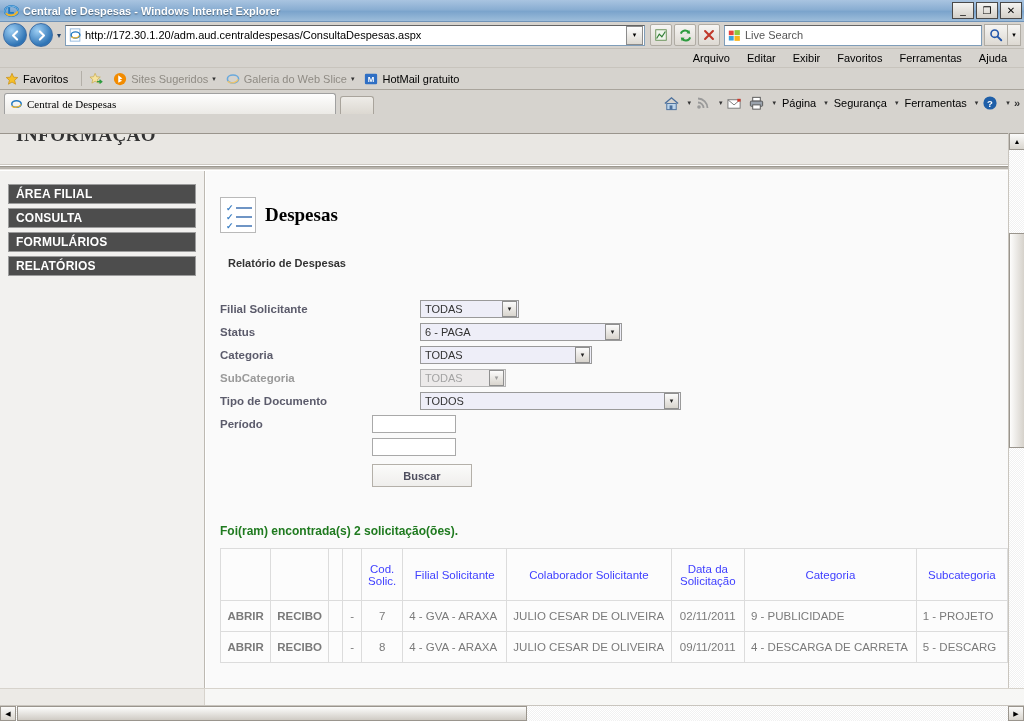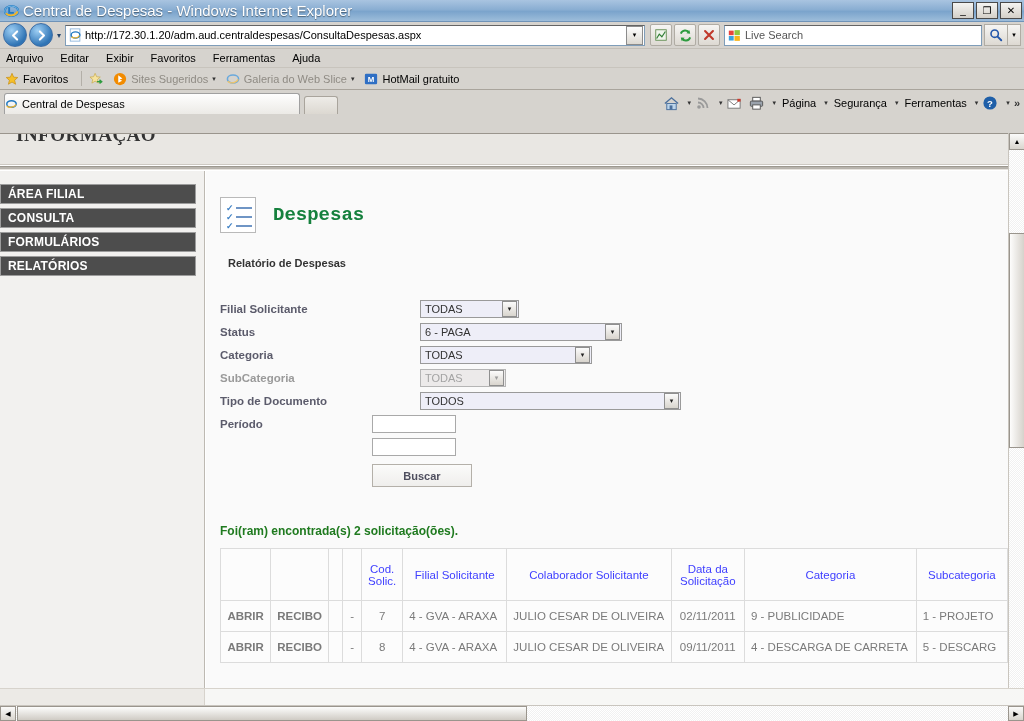--- a/index.html
+++ b/index.html
@@ -14,21 +14,21 @@
   
   .titlebar {
     height: 22px;
     background: linear-gradient(to bottom, #a9c4e0 0%, #8aaed2 45%, #7ba4cc 55%, #9dbdda 100%);
     display: flex; align-items: center;
     border-bottom: 1px solid #6f93b8;
     position: relative;
   }
   .titlebar .ie-logo { margin: 0 4px 0 4px; display:flex; align-items:center; }
   .titlebar .title-text {
-    font-size: 15px; font-weight: normal; color: #fff;
+    font-size: 11px; font-weight: bold; color: #fff;
     text-shadow: 0 1px 1px rgba(0,0,0,.45);
     white-space: nowrap;
   }
   .win-buttons { position:absolute; right:2px; top:2px; display:flex; gap:2px; }
   .win-btn {
     width: 22px; height: 17px;
     background: linear-gradient(to bottom,#f4f4f2,#d4d0c8);
     border: 1px solid #4a4a4a;
     display:flex; align-items:center; justify-content:center;
     font-size: 10px; color:#000; line-height:1;
@@ -85,20 +85,21 @@
     background: linear-gradient(to bottom,#f6f5f3,#ddd9d2);
     border:1px solid #b0aca4; border-left:none;
     display:flex;align-items:center;justify-content:center;font-size:7px;
   }
 
   
   .menubar {
     height: 19px; background:#d6d3ce;
     display:flex; align-items:center; padding-left:6px;
     border-bottom:1px solid #c8c4bd;
+    justify-content:flex-end;
   }
   .menubar span { font-size:11px; color:#000; margin-right:17px; }
 
   
   .favbar {
     height: 22px; background:#d6d3ce;
     display:flex; align-items:center; padding-left:5px;
     border-bottom:1px solid #a9a49c;
   }
   .fav-item { display:flex; align-items:center; font-size:11px; color:#000; margin-right:10px; }
@@ -106,25 +107,25 @@
   .fav-sep { width:1px; height:15px; background:#b3afa8; margin:0 7px 0 3px; }
   .caret { font-size:7px; margin-left:4px; color:#333; }
 
   
   .tabrow {
     height: 24px; background:#d6d3ce;
     display:flex; align-items:flex-end; padding-left:4px;
     position: relative;
   }
   .tab {
-    width: 296px; height:21px;
+    width: 332px; height:21px;
     background: linear-gradient(to bottom,#fefefe,#eceae6);
     border:1px solid #a0a0a0; border-bottom:none;
     border-radius: 3px 3px 0 0;
-    display:flex; align-items:center; 
+    display:flex; align-items:center; padding-left:5px;font-family:Liberation Serif, serif;
   }
   .tab .tab-text { font-size:11px; color:#000; margin-left:4px; }
   .newtab {
     width:34px; height:18px; margin-left:4px;
     background: linear-gradient(to bottom,#eeecE8,#dcd8d1);
     border:1px solid #a9a49c; border-bottom:none;
     border-radius: 3px 3px 0 0;
   }
   .cmdbar {
     position:absolute; right:4px; bottom:1px;
@@ -158,21 +159,21 @@
   .hr-thick {
     position:absolute; left:0; top:32px; width:1008px; height:4px;
     background:#b8b4ad; border-top:1px solid #9c988f; border-bottom:1px solid #e6e3de;
   }
 
   
   .sidebar {
     position:absolute; left:0; top:37px;
     width: 205px; height: 535px;
     background:#f2f1ef; border-right:1px solid #bdb9b2;
-    padding: 13px 8px 0 0;
+    padding: 13px 8px 0 8px;
   }
   .side-item {
     height: 20px; margin-bottom:4px;
     background:#4d4d4d; border:1px solid #9c9c9c;
     display:flex; align-items:center; padding-left:7px;
   }
   .side-item span {
     font-size:12px; font-weight:bold; color:#fff;
     font-family: "Liberation Sans", sans-serif;
     letter-spacing:.2px;
@@ -190,22 +191,22 @@
     width:36px; height:36px; background:#fff;
     border:1px solid #b9b9b9; position:relative; margin-left:7px;
   }
   .doc-icon .ln {
     position:absolute; height:2px; background:#6f95c5; left:15px; width:16px;
   }
   .doc-icon .ck {
     position:absolute; left:5px; color:#3b7fc4; font-size:9px; font-weight:bold; line-height:1;
   }
   .page-title {
-    font-size:19px; font-weight:bold; color:#15803d; margin-left:17px;
-    font-family: Liberation Mono, monospace;
+    font-size:19px; font-weight:bold; color:#000000; margin-left:9px;
+    font-family: Liberation Serif, serif;
   }
   .subtitle {
     font-size:11px; font-weight:bold; color:#333; margin-left:7px; margin-bottom:28px;padding-left:8px;
   }
 
   .form { margin-left:7px; }
   .frow { display:flex; align-items:center; height:23px; margin-bottom:0px; }
   .flabel {
     width:152px; font-size:11.5px; font-weight:bold; color:#5b5b6b;
     font-family: "Liberation Sans", sans-serif;

